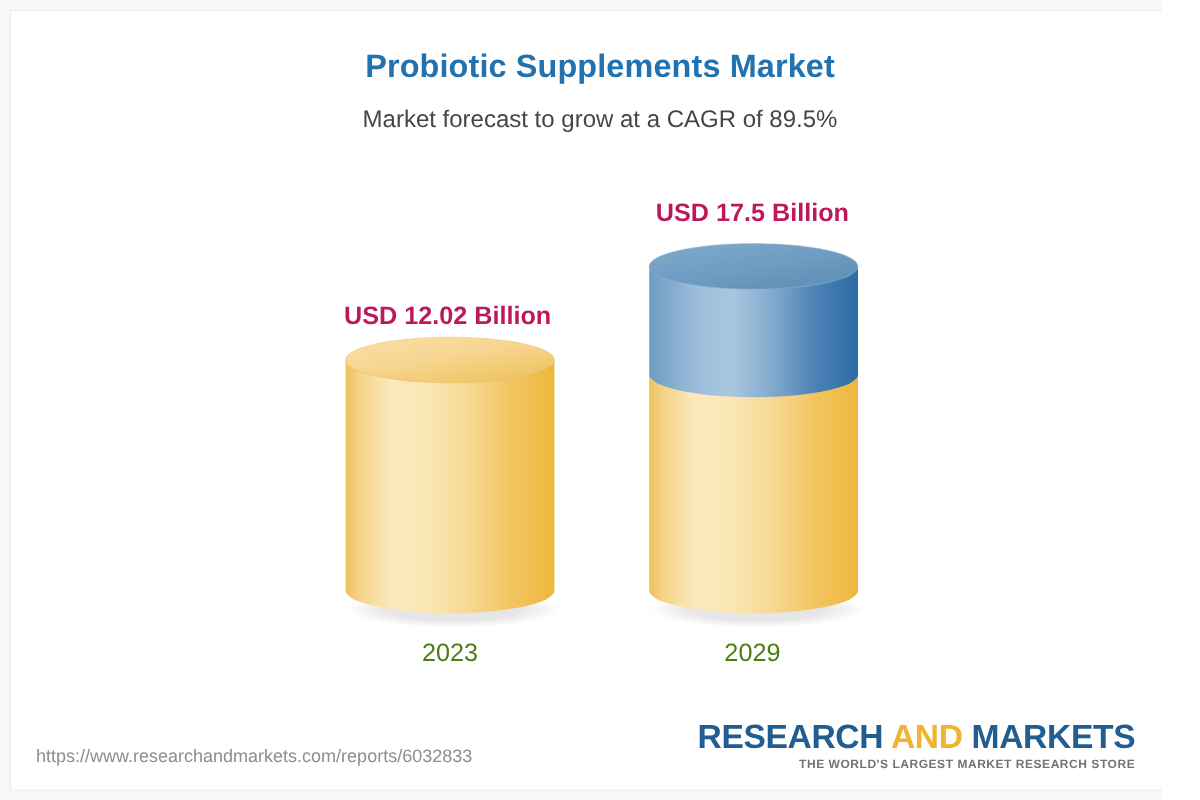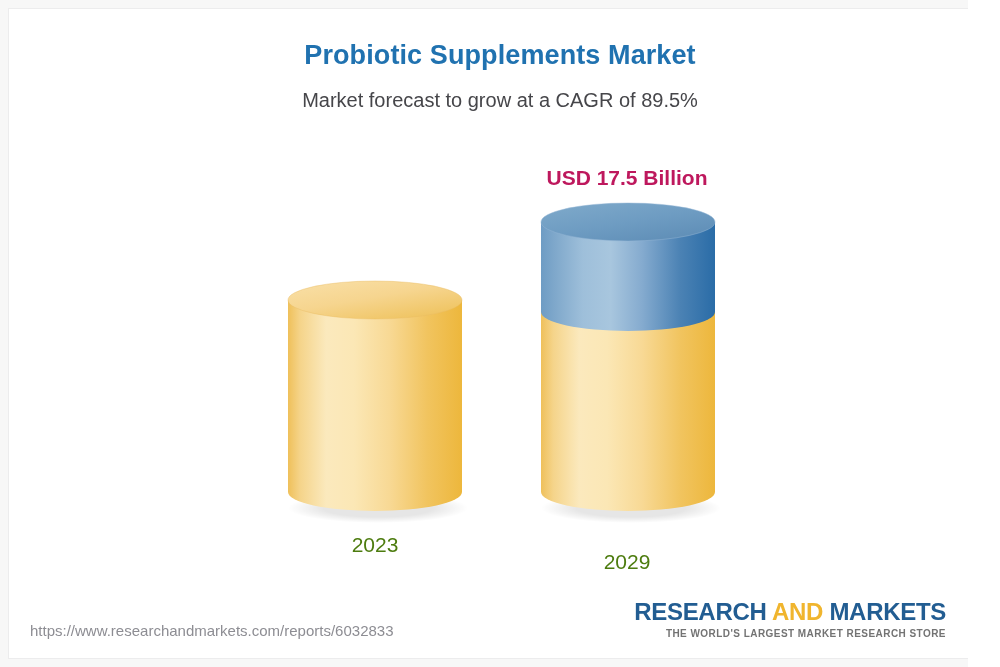--- a/index.html
+++ b/index.html
@@ -62,21 +62,21 @@
     font-size:15px;color:#8d8d93;
     white-space:nowrap;
     text-align:right;
   }
   #logo{
     position:absolute;right:22px;top:600px;
     text-align:right;
     line-height:1;
   }
   #logo-main{
-    font-size:24px;font-weight:bold;
+    font-size:28px;font-weight:bold;
     color:#225d92;letter-spacing:-.3px;
     white-space:nowrap;
   }
   #logo-and{color:#f0b52e;}
   #logo-tag{
     margin-top:5px;
     font-size:10px;font-weight:bold;
     color:#737373;letter-spacing:.45px;
     white-space:nowrap;
   }
@@ -85,20 +85,21 @@
 <body>
 
 <div id="canvas">
   <div id="plate"></div>
 
   <div id="title">Probiotic Supplements Market</div>
   <div id="subtitle">Market forecast to grow at a CAGR of 89.5%</div>
 
   <div id="chart">
 
+    <div class="cyl-label" style="left:273px;top:252px;width:200px;">USD 12.02 Billion</div>
 
     <div class="cyl-label" style="left:527px;top:166px;width:200px;">USD 17.5 Billion</div>
 
     <svg class="cylinder" style="left:280px;top:280px;" width="190" height="245" viewBox="0 0 190 245">
       <defs>
         <linearGradient id="yellowBody" x1="0" y1="0" x2="1" y2="0">
           <stop offset="0%" stop-color="#efc05a"></stop>
           <stop offset="7%" stop-color="#f5d48a"></stop>
           <stop offset="22%" stop-color="#fbe9bd"></stop>
           <stop offset="38%" stop-color="#fbe7b5"></stop>
@@ -160,21 +161,21 @@
 
       <path d="M8,117 L8,297 A87,19 0 0 0 182,297 L182,117 Z" fill="url(#yellowBody2)"></path>
 
       <path d="M8,27 L8,117 A87,19 0 0 0 182,117 L182,27 Z" fill="url(#blueBody)"></path>
 
       <ellipse cx="95" cy="27" rx="87" ry="19" fill="url(#blueTop)"></ellipse>
       <ellipse cx="95" cy="27" rx="87" ry="19" fill="none" stroke="#93b6d4" stroke-width="0.6" opacity="0.8"></ellipse>
     </svg>
 
     <div class="cat-label" style="left:275px;top:533px;width:200px;">2023</div>
-    <div class="cat-label" style="left:527px;top:533px;width:200px;margin-top:17px;">2029</div>
+    <div class="cat-label" style="left:527px;top:533px;width:200px;">2029</div>
   </div>
 
   <div id="footer-url">https://www.researchandmarkets.com/reports/6032833</div>
 
   <div id="logo">
     <div id="logo-main"><span>RESEARCH </span><span id="logo-and">AND</span><span> MARKETS</span></div>
     <div id="logo-tag">THE WORLD'S LARGEST MARKET RESEARCH STORE</div>
   </div>
 </div>
 

